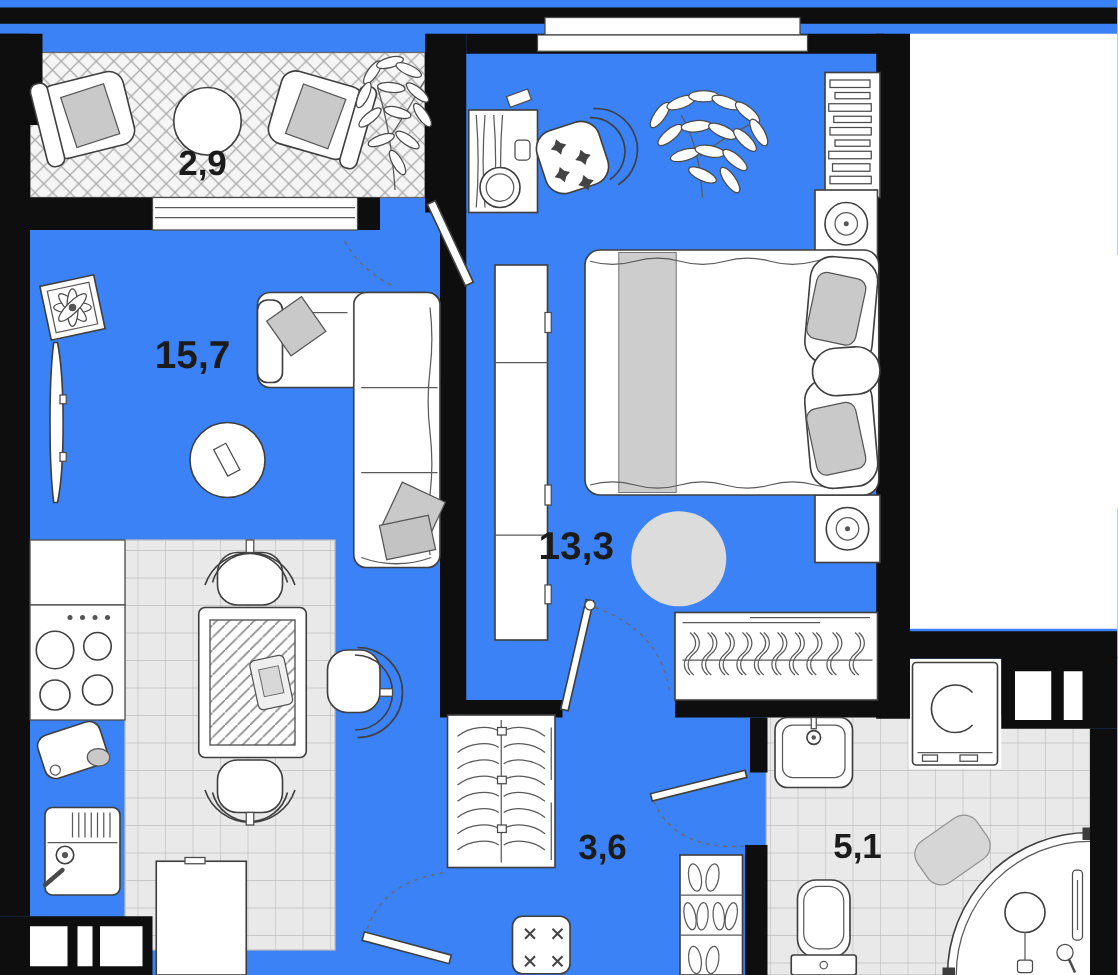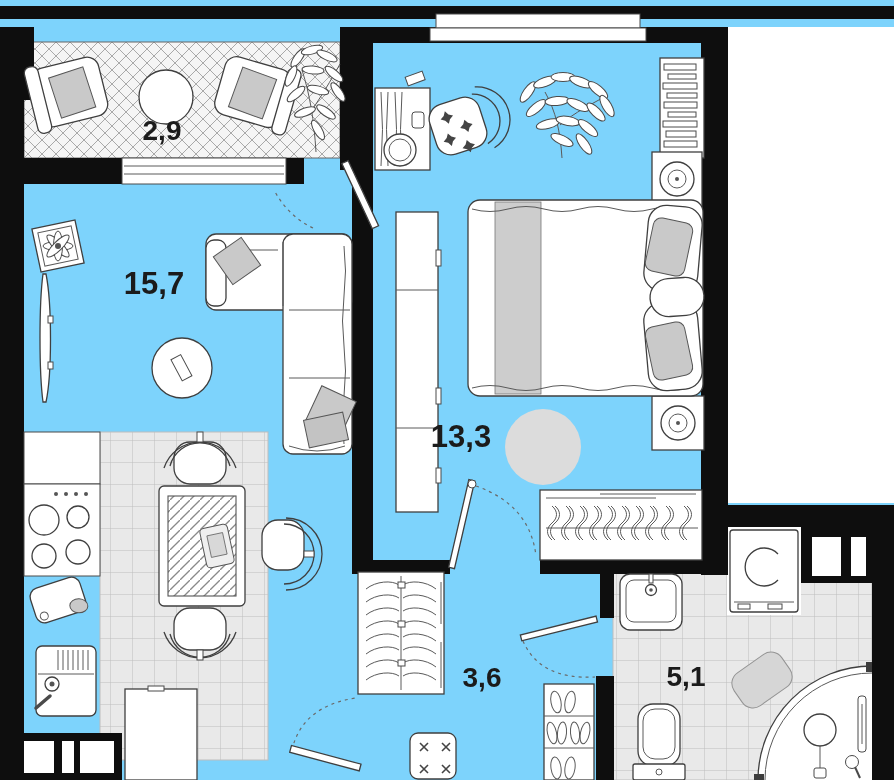--- a/index.html
+++ b/index.html
@@ -1,16 +1,16 @@
 <!DOCTYPE html>
 <html><head>
 <meta charset="utf-8">
 <style>
   html,body{margin:0;padding:0;background:#fff;}
-  .stage{position:relative;width:894px;height:780px;background:#7dd3fc;overflow:hidden;}
+  .stage{position:relative;width:894px;height:780px;background:#3b82f6;overflow:hidden;}
   svg{display:block;}
   .wall{fill:#0e0e0e;}
   .white{fill:#ffffff;}
   .f{fill:#ffffff;stroke:#3f3f3f;stroke-width:1.3;}
   .f2{fill:#ffffff;stroke:#4a4a4a;stroke-width:1;}
   .ln{fill:none;stroke:#3f3f3f;stroke-width:1.3;}
   .ln2{fill:none;stroke:#5a5a5a;stroke-width:1;}
   .gray{fill:#c9c9c9;stroke:#555;stroke-width:1;}
   .lgray{fill:#dcdcdc;stroke:none;}
   .dash{fill:none;stroke:#6a6a6a;stroke-width:1.2;stroke-dasharray:3 4;}

